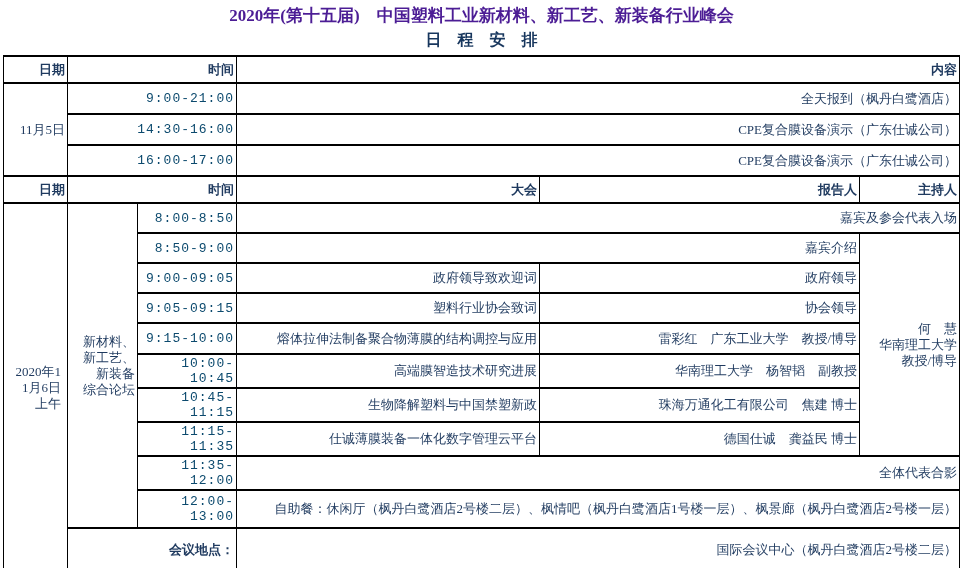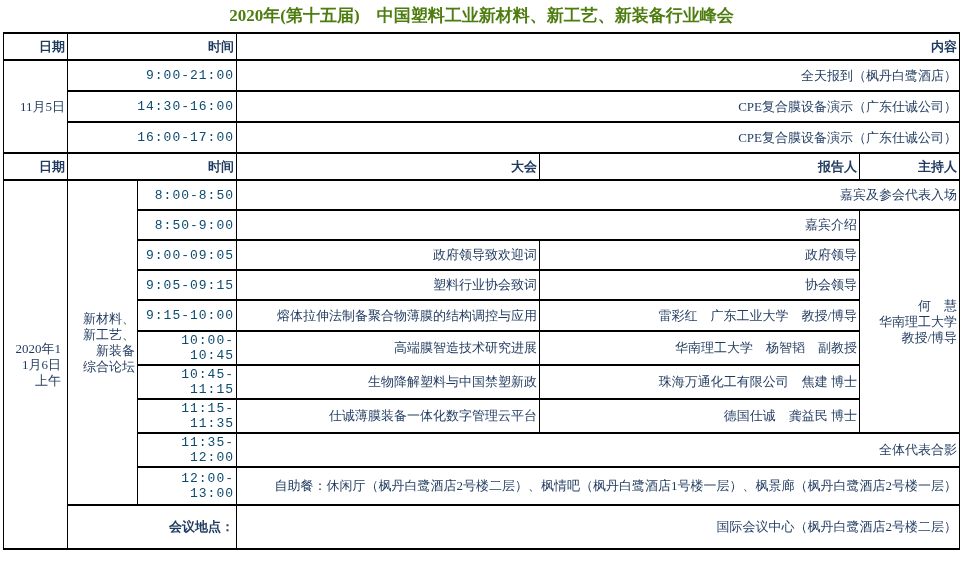--- a/index.html
+++ b/index.html
@@ -2,21 +2,21 @@
 <html><head>
 <meta charset="utf-8">
 <style>
   html,body{margin:0;padding:0;}
   body{
     width:963px;height:568px;background:#ffffff;
     font-family:"Liberation Serif","DejaVu Serif",serif;
     color:#1f3a5f;overflow:hidden;
   }
   .title-block{text-align:center;margin-top:3px;}
-  .title-line1{font-size:17px;font-weight:bold;color:#4d7c0f;line-height:25px;}
+  .title-line1{font-size:17px;font-weight:bold;color:#4c1d95;line-height:25px;}
   .title-line2{font-size:16px;font-weight:bold;color:#17365d;line-height:23px;}
   table.schedule{
     border-collapse:collapse;table-layout:fixed;
     width:956px;margin-left:3px;margin-top:4px;
   }
   .schedule td{
     border:solid #000;border-width:2px 1px;
     font-size:13px;text-align:right;vertical-align:middle;
     padding:1px 2px;overflow:hidden;
   }
@@ -29,20 +29,21 @@
   .schedule td.pre{white-space:pre-line;line-height:16px;}
   .schedule td.datecell{word-break:break-all;line-height:16px;padding:1px 6px;}
   .schedule td.bold{font-weight:bold;}
   .schedule td.wrapcenter{line-height:18px;}
 </style>
 </head>
 <body>
 
 <div class="title-block">
   <div class="title-line1">2020年(第十五届)　中国塑料工业新材料、新工艺、新装备行业峰会</div>
+  <div class="title-line2">日　程　安　排</div>
 </div>
 
 <table class="schedule">
   <colgroup>
     <col style="width:64px">
       <col style="width:70px">
       <col style="width:99px">
     <col style="width:303px">
       <col style="width:320px">
       <col style="width:100px">

